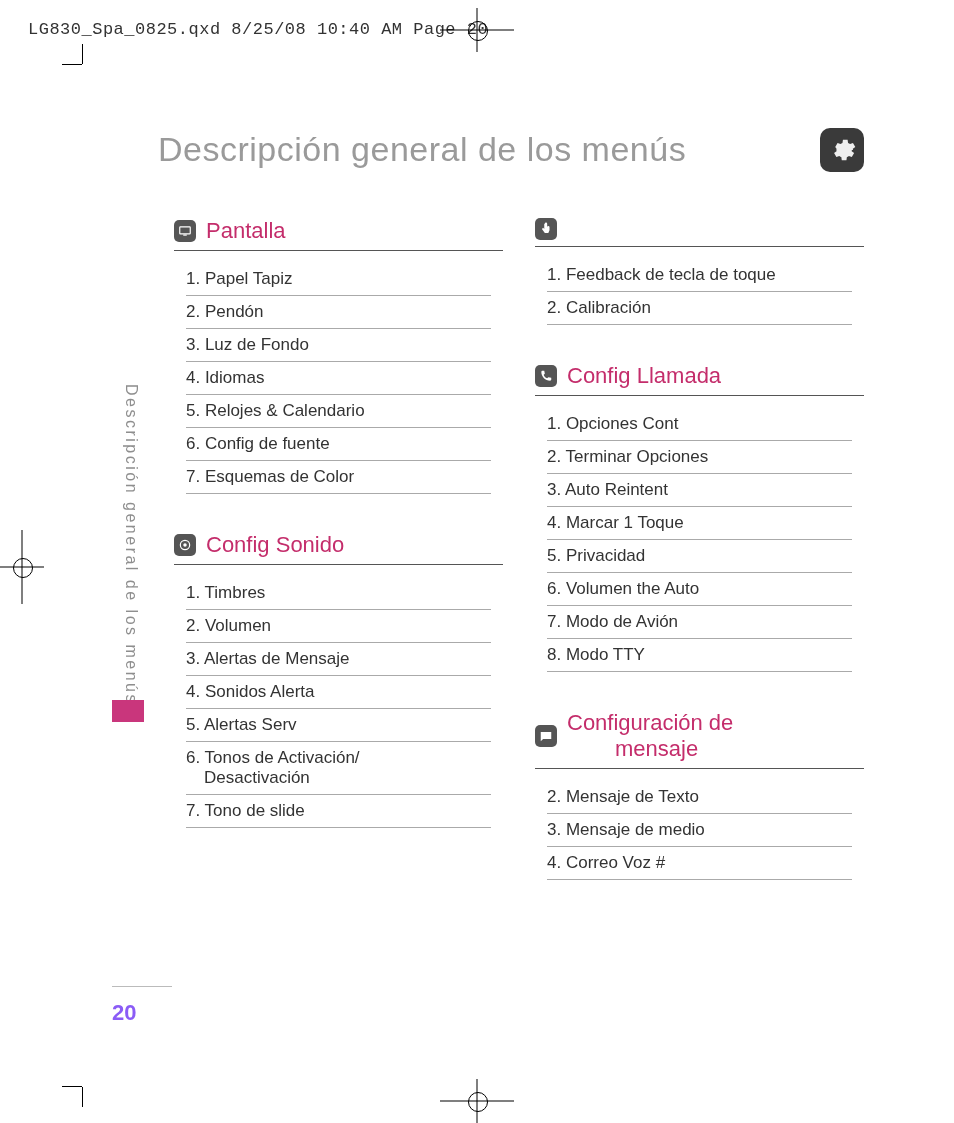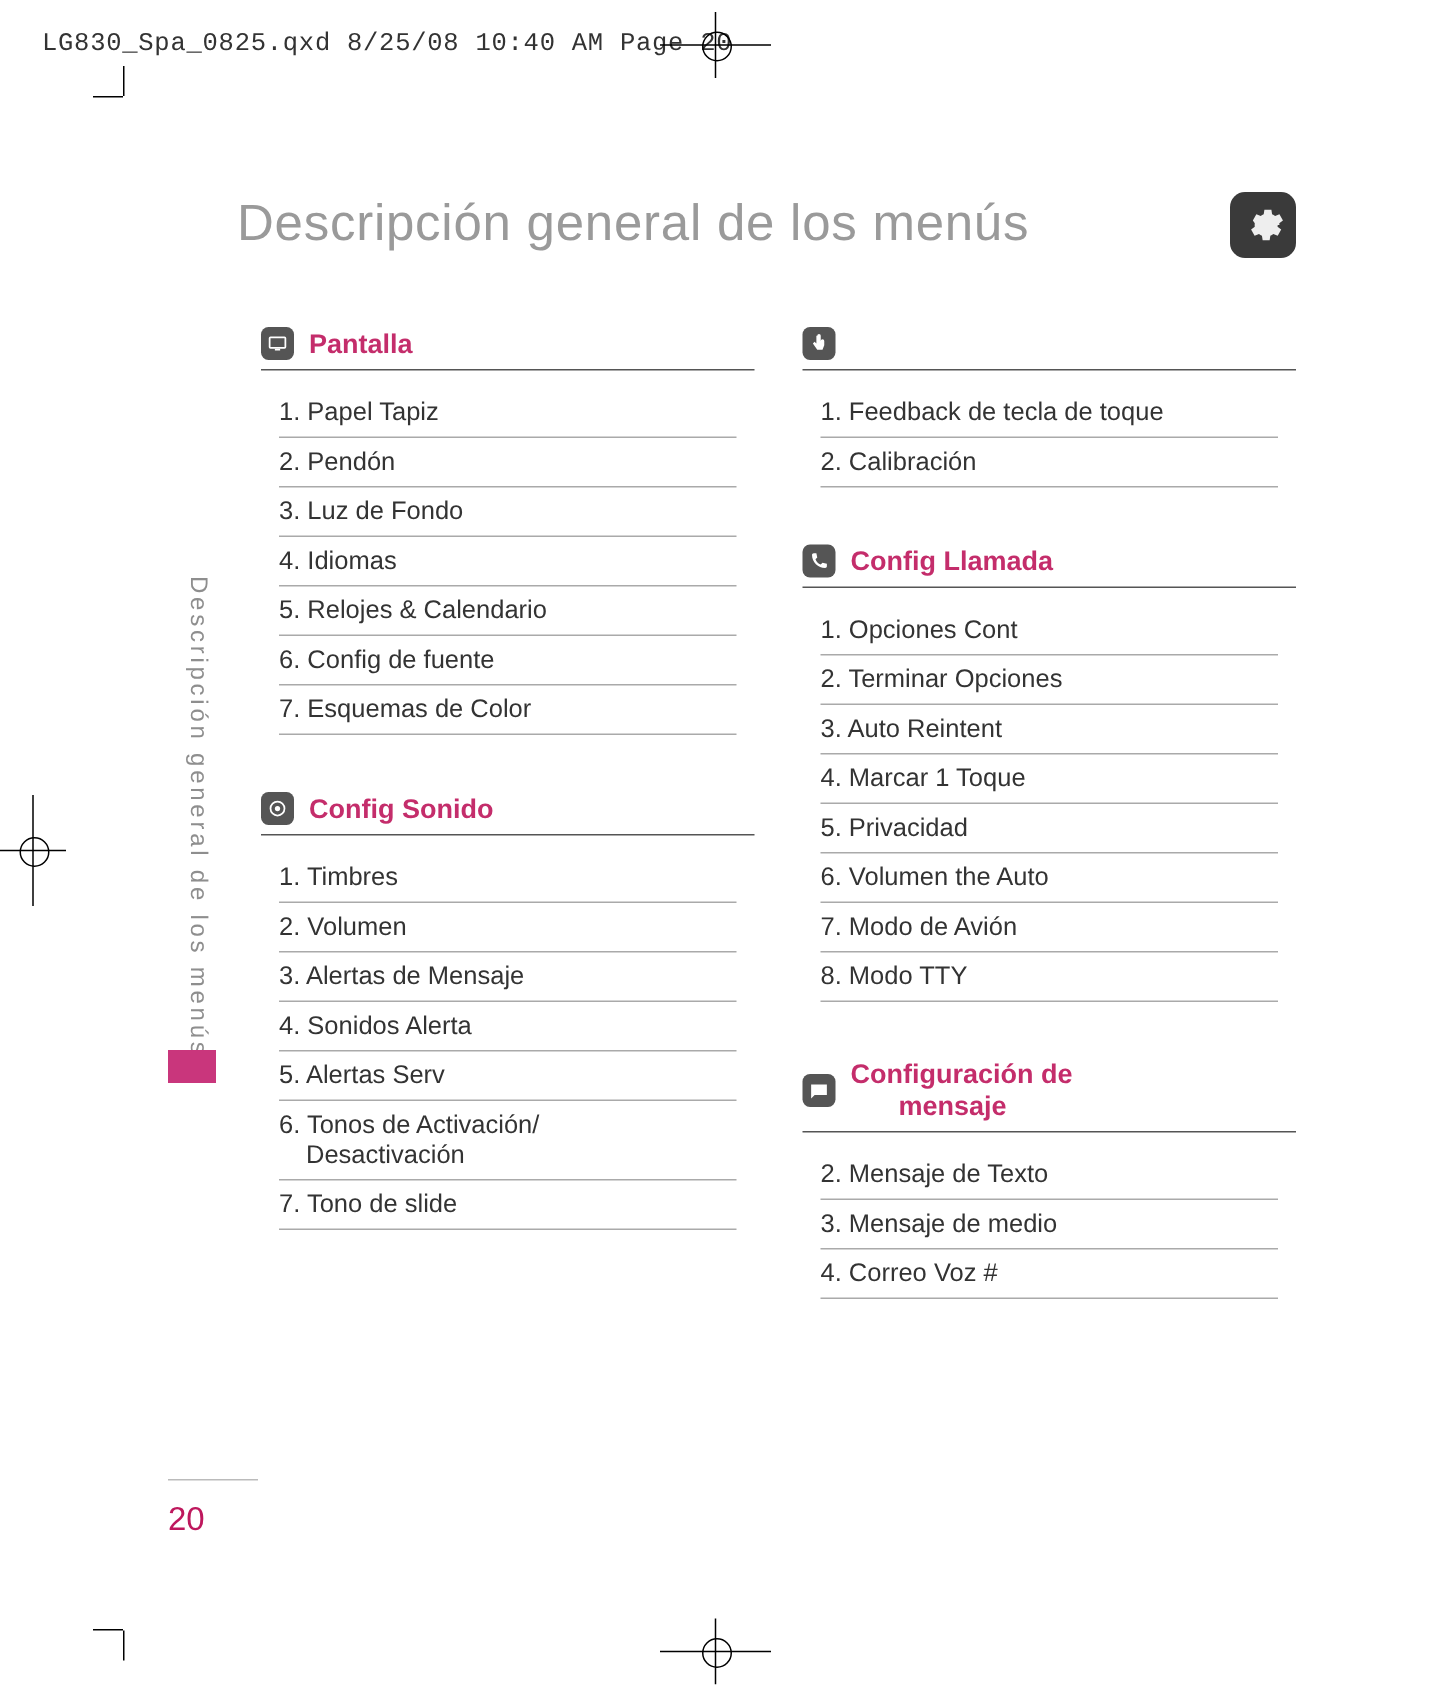--- a/index.html
+++ b/index.html
@@ -29,26 +29,26 @@
   .hdr-icon{position:absolute;right:90px;top:128px;width:44px;height:44px;border-radius:10px;background:#3a3a3a;display:flex;align-items:center;justify-content:center}
   .hdr-icon svg{width:28px;height:28px;fill:#eee}
   .side-label{position:absolute;left:122px;top:384px;font-size:16px;color:#8e8e8e;writing-mode:vertical-rl;letter-spacing:2.5px}
   .side-bar{position:absolute;left:112px;top:700px;width:32px;height:22px;background:#c9367c}
   .cols{position:absolute;left:174px;top:218px;right:90px;display:flex;gap:32px}
   .col{flex:1}
   .sec{margin-bottom:38px}
   .sec-h{display:flex;align-items:center;gap:10px;padding-bottom:6px;border-bottom:1.5px solid #555;margin-bottom:2px}
   .sec-h .ico{width:22px;height:22px;border-radius:5px;background:#555;display:flex;align-items:center;justify-content:center;color:#fff;font-size:13px;flex-shrink:0}
   .sec-h .ico svg{width:14px;height:14px;fill:#fff}
-  .sec-h .lbl{font-size:18px;font-weight:700;color:#c42d6b}
-  .sec-h .lbl .sub{display:block;margin-left:32px}
+  .sec-h .lbl{font-size:22px;font-weight:400;color:#c42d6b}
+  .sec-h .lbl .sub{display:block;margin-left:48px}
   .sec ul{list-style:none;margin:12px;padding:0}
   .sec li{font-size:17px;color:#333;padding:6px 0;border-bottom:1px solid #aaa}
   .sec li .ind{display:block;padding-left:18px}
-  .page-num{position:absolute;left:112px;top:994px;font-size:22px;font-weight:400;color:#be185d;padding-top:6px}
+  .page-num{position:absolute;left:112px;top:994px;font-size:22px;font-weight:700;color:#8b5cf6;padding-top:6px}
   .page-num-rule{position:absolute;left:112px;top:986px;width:60px;height:1px;background:#bbb}
 </style>
 </head>
 <body>
 
 <div class="page">
 
   <div class="print-header">LG830_Spa_0825.qxd  8/25/08  10:40 AM  Page 20</div>
 
   <div class="reg-top">

